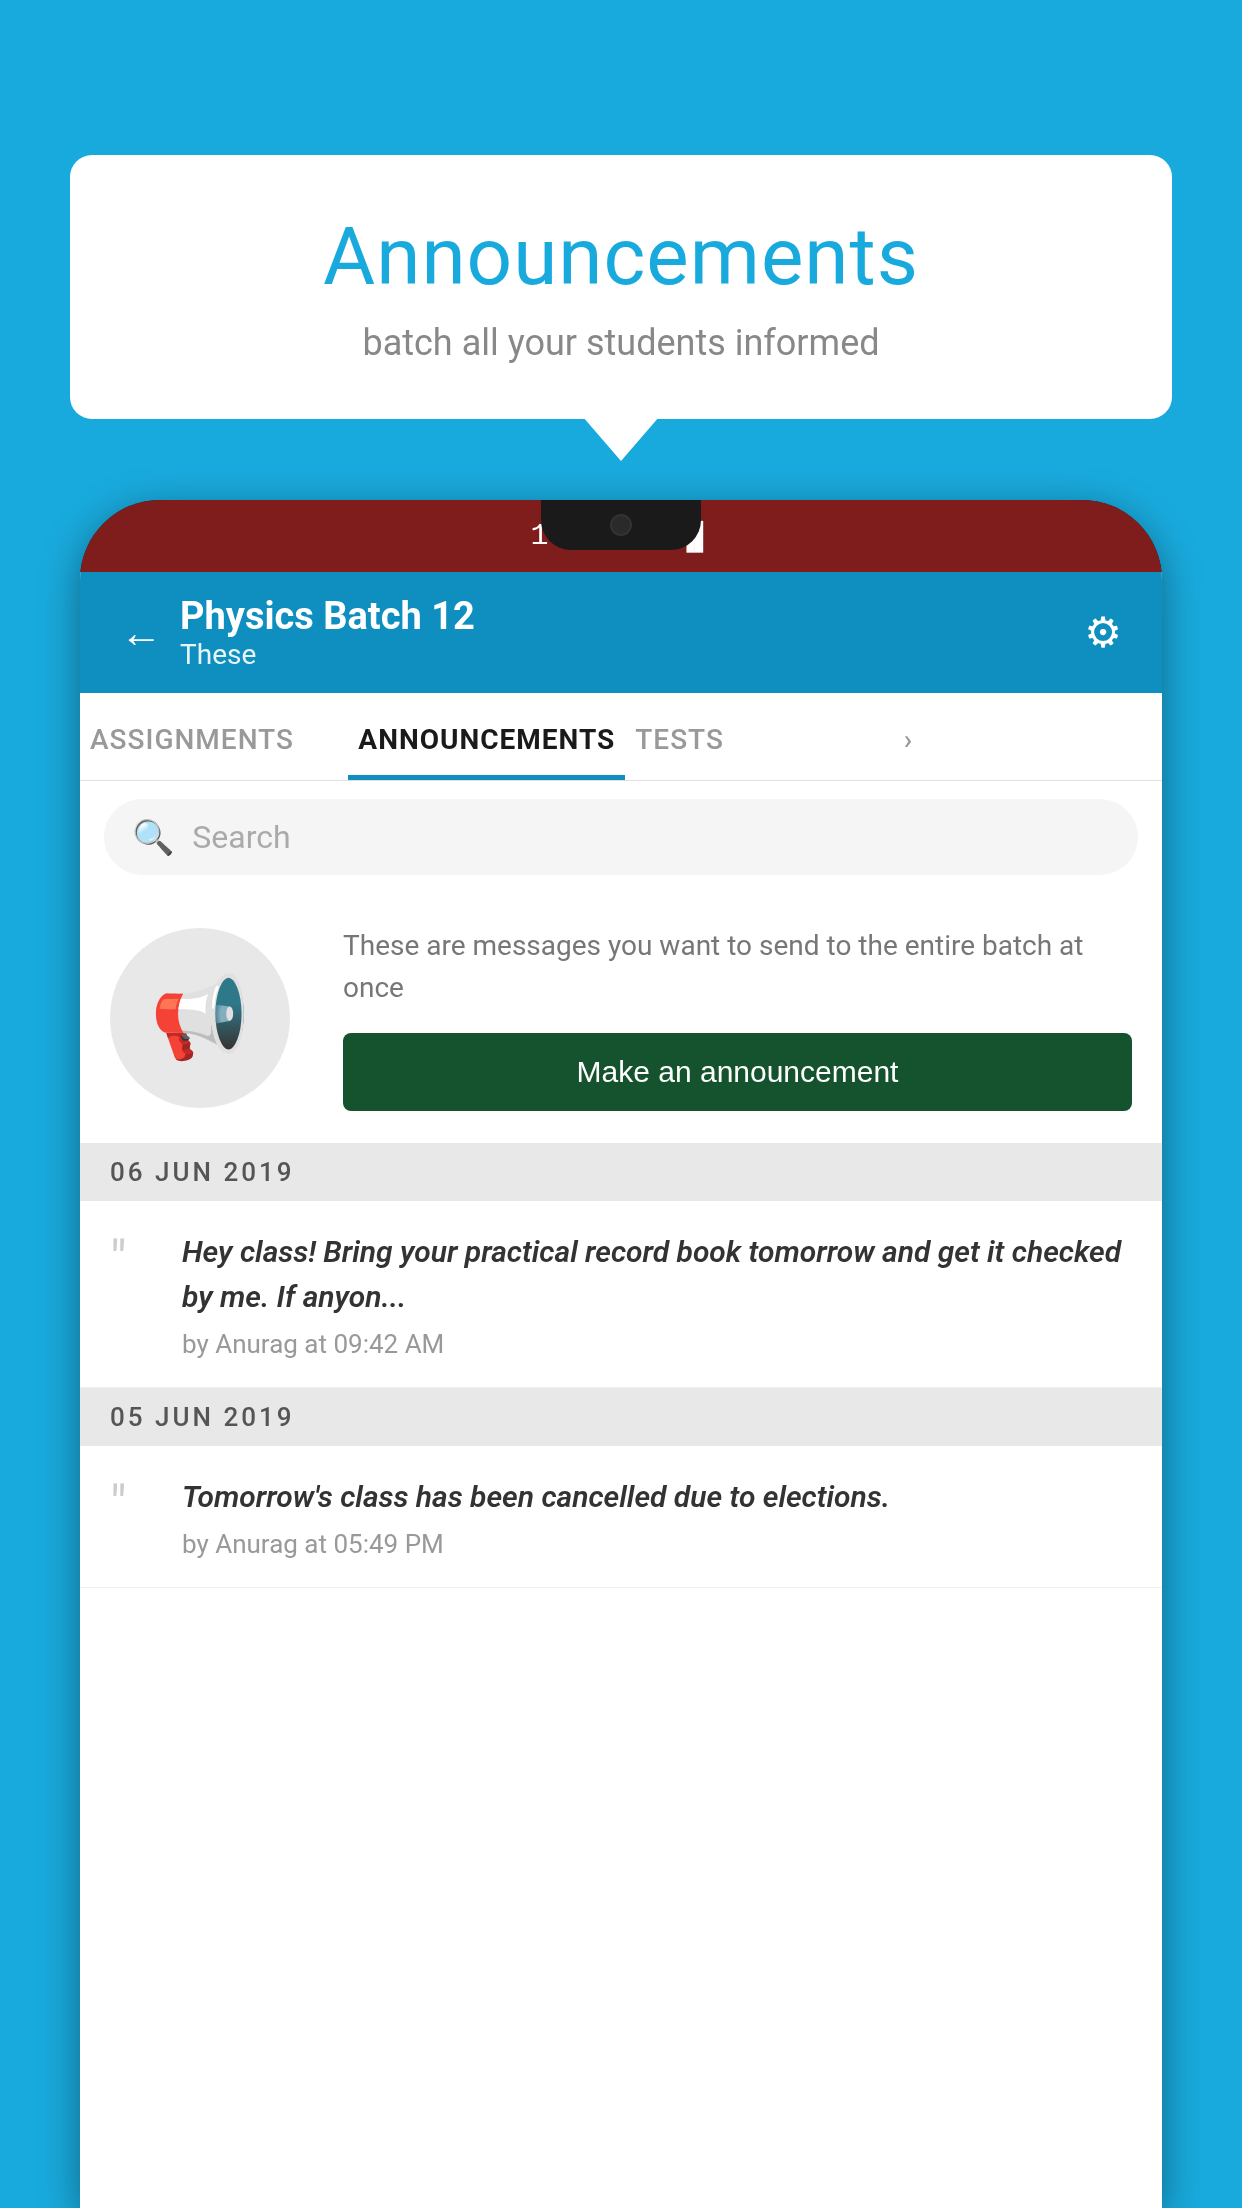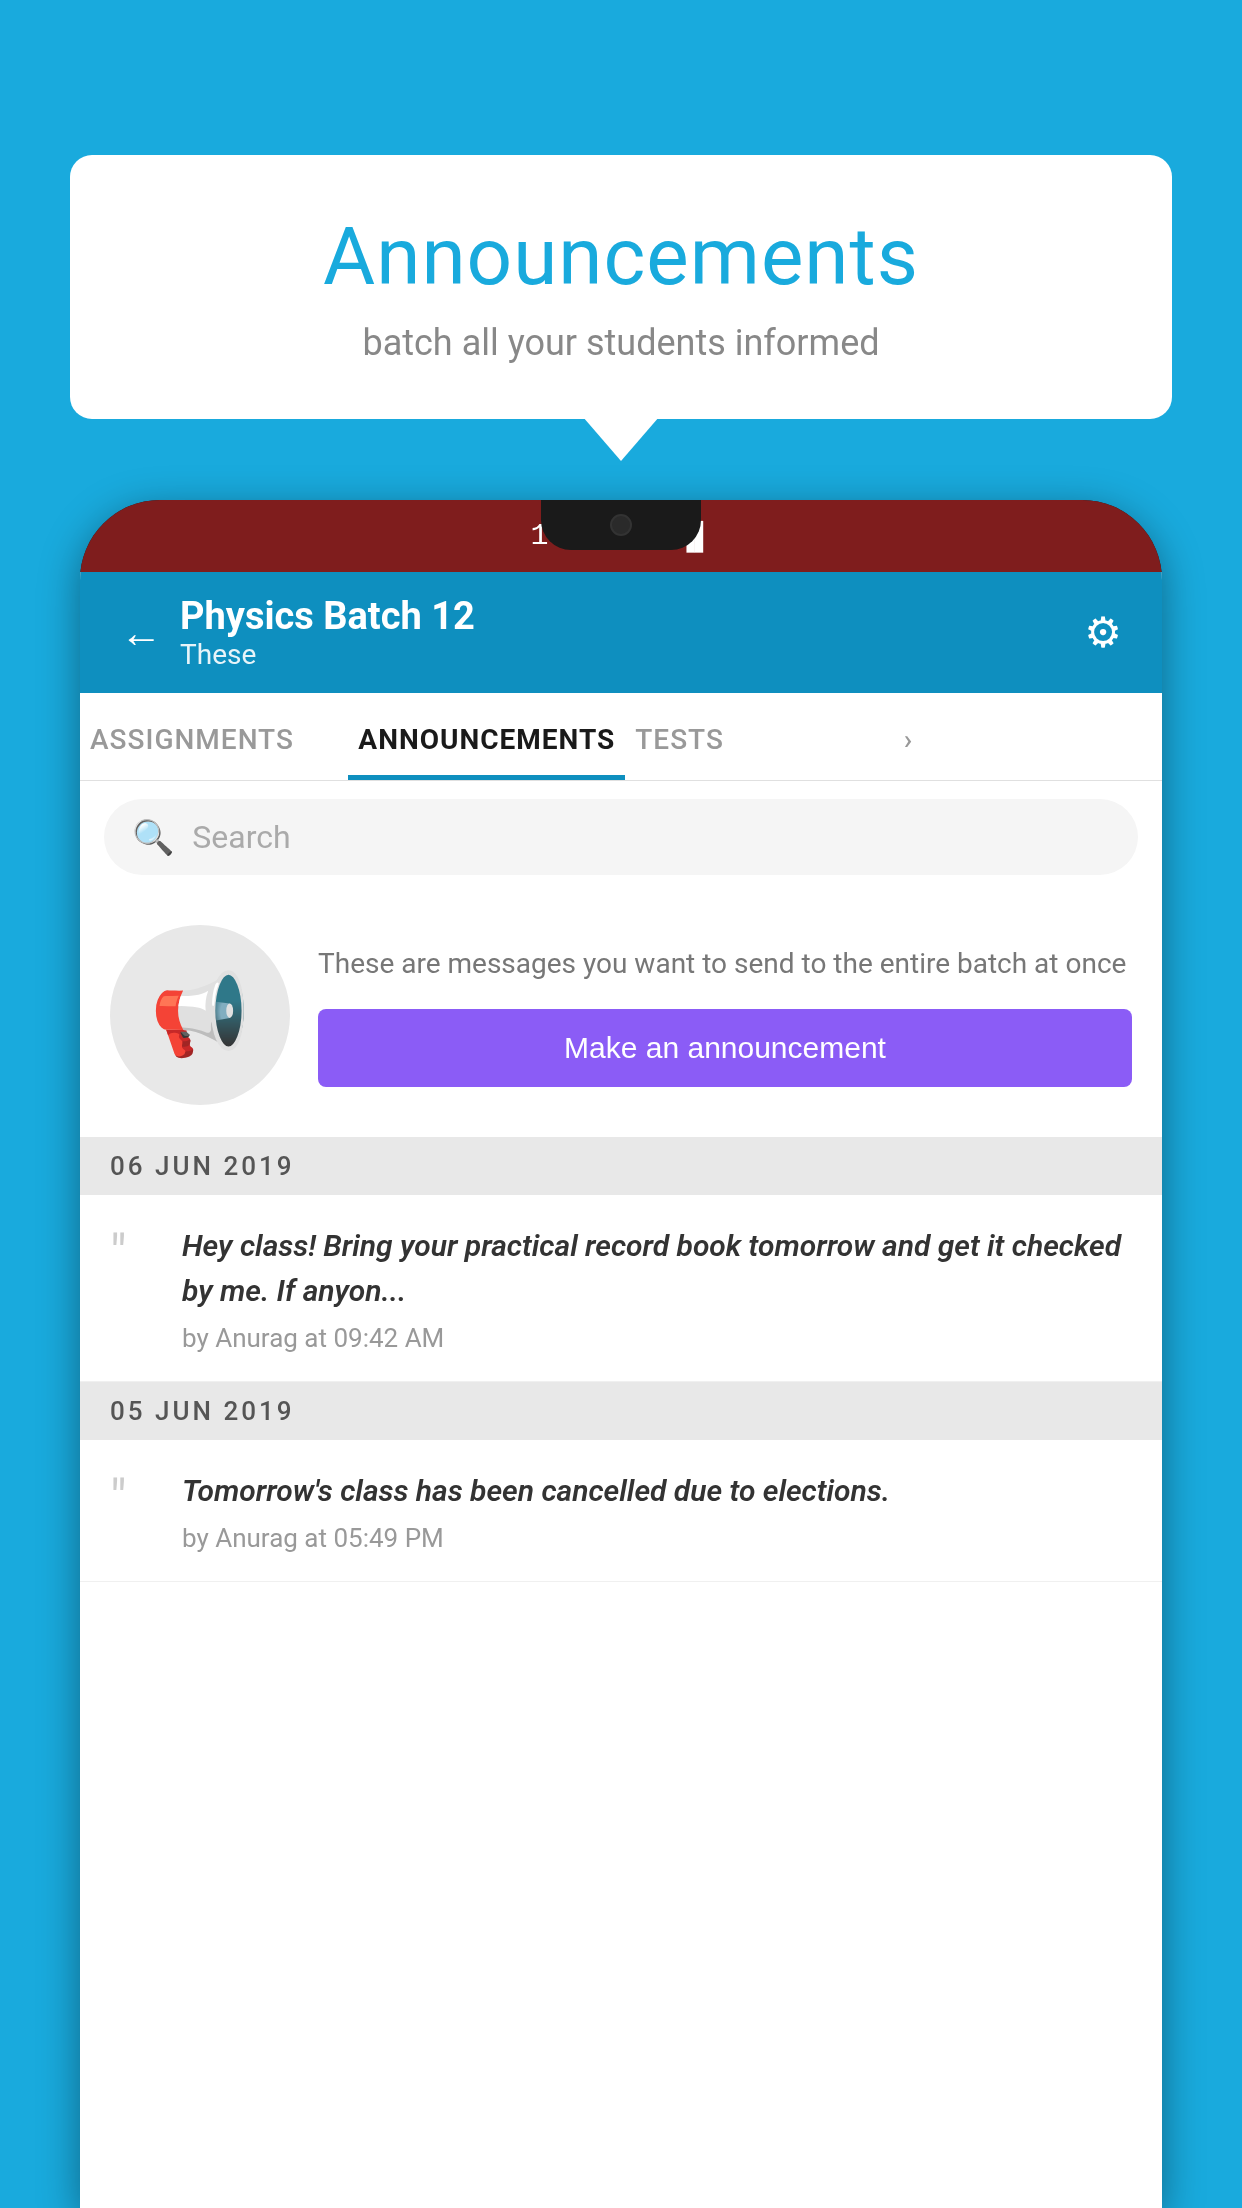--- a/index.html
+++ b/index.html
@@ -247,31 +247,32 @@
       flex-shrink: 0;
     }
 
     .megaphone-icon {
       font-size: 80px;
       color: #555;
     }
 
     .promo-right {
       flex: 1;
+      margin-left: 25px;
     }
 
     .promo-description {
       font-size: 28px;
       color: #777;
       line-height: 1.5;
       margin-bottom: 24px;
     }
 
     .make-announcement-btn {
-      background: #8b5cf6;
+      background: #14532d;
       color: white;
       border: none;
       border-radius: 8px;
       padding: 22px 30px;
       font-size: 30px;
       font-weight: 500;
       cursor: pointer;
       width: 100%;
     }
 

